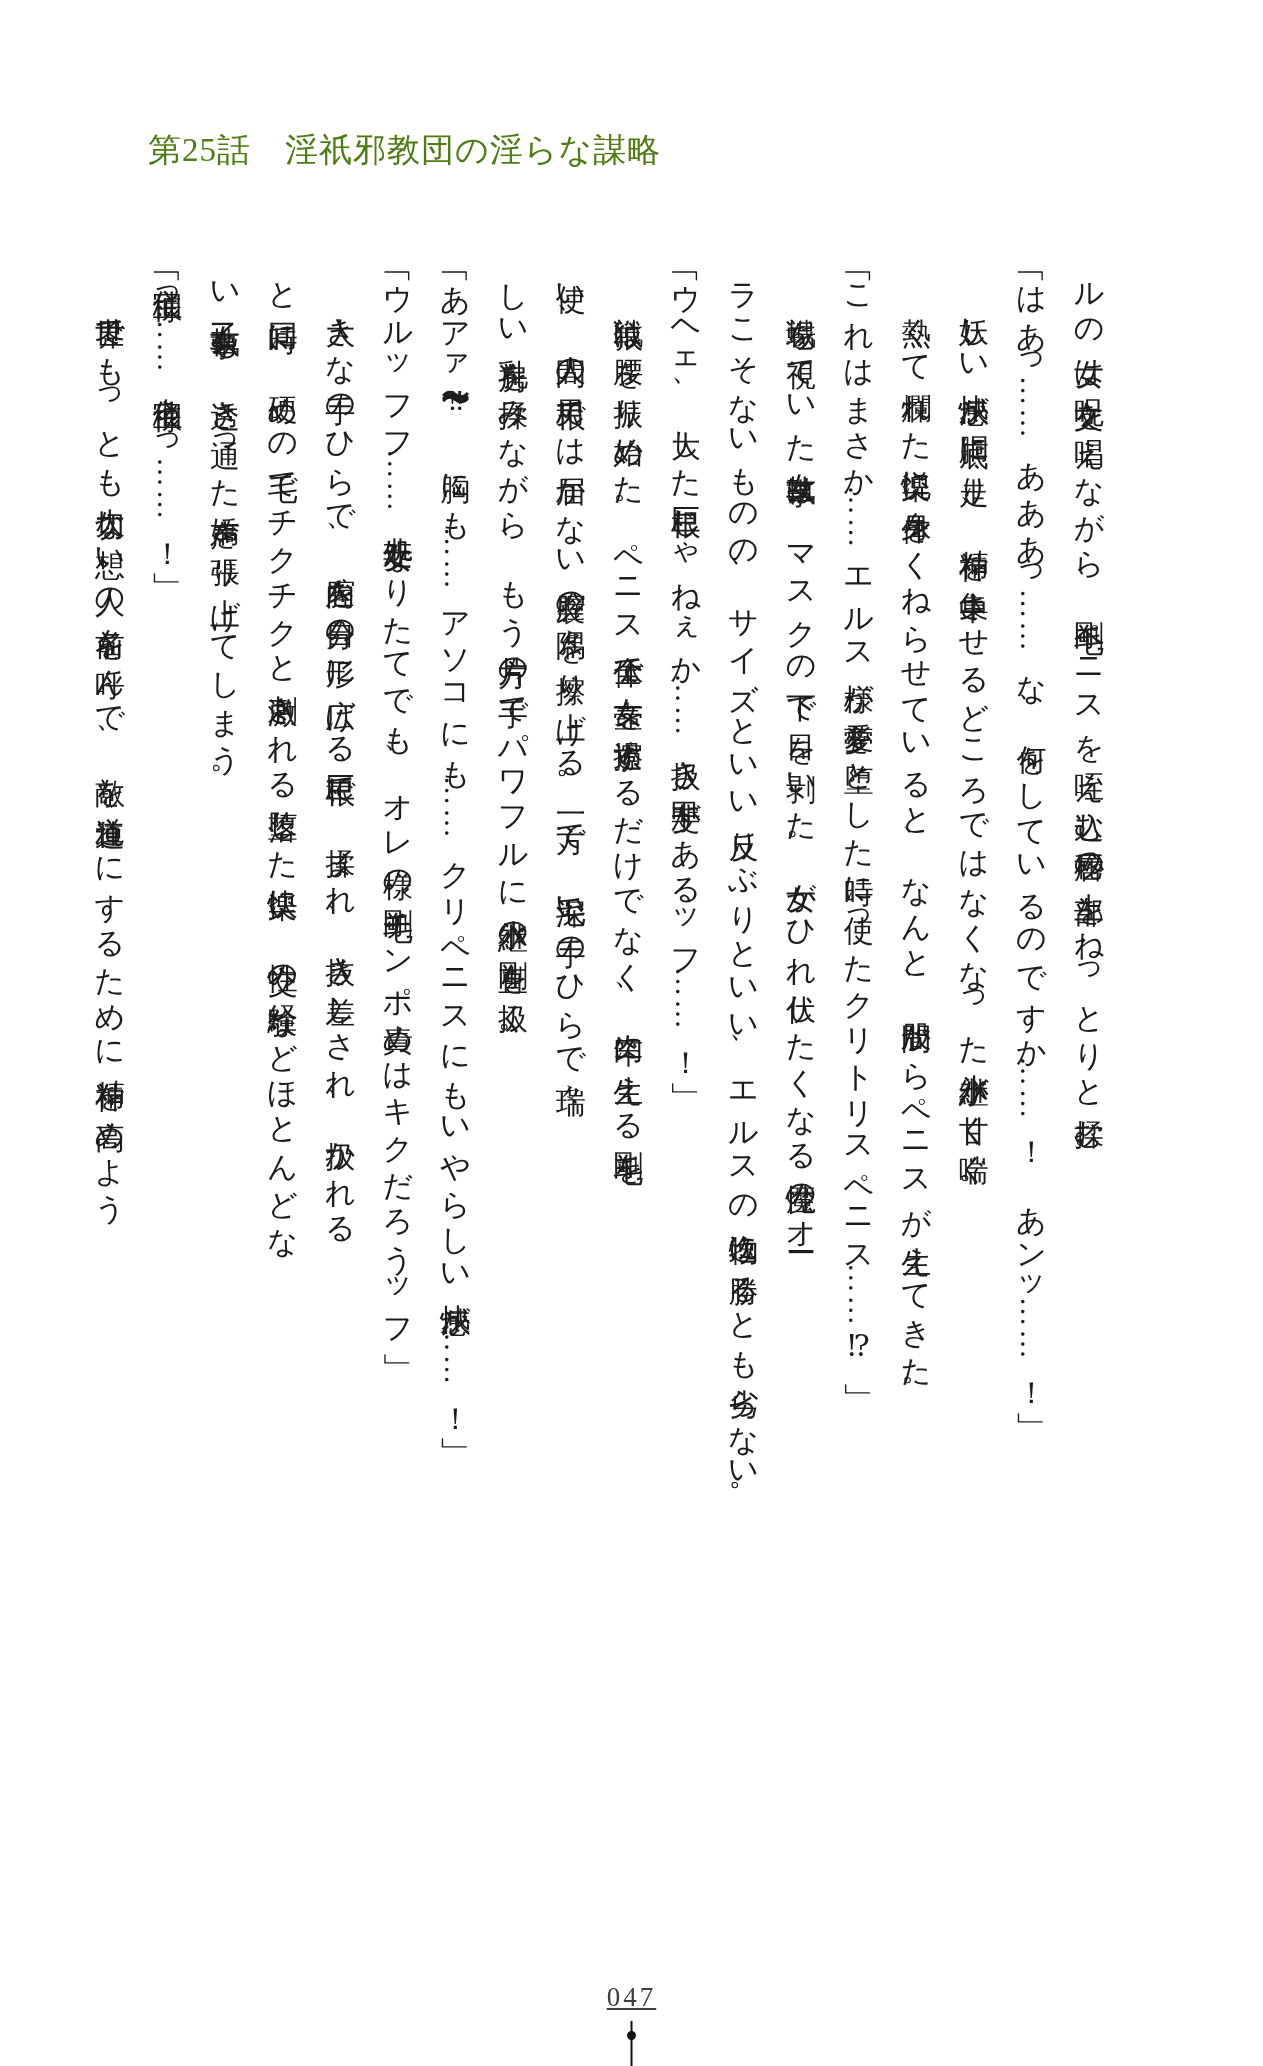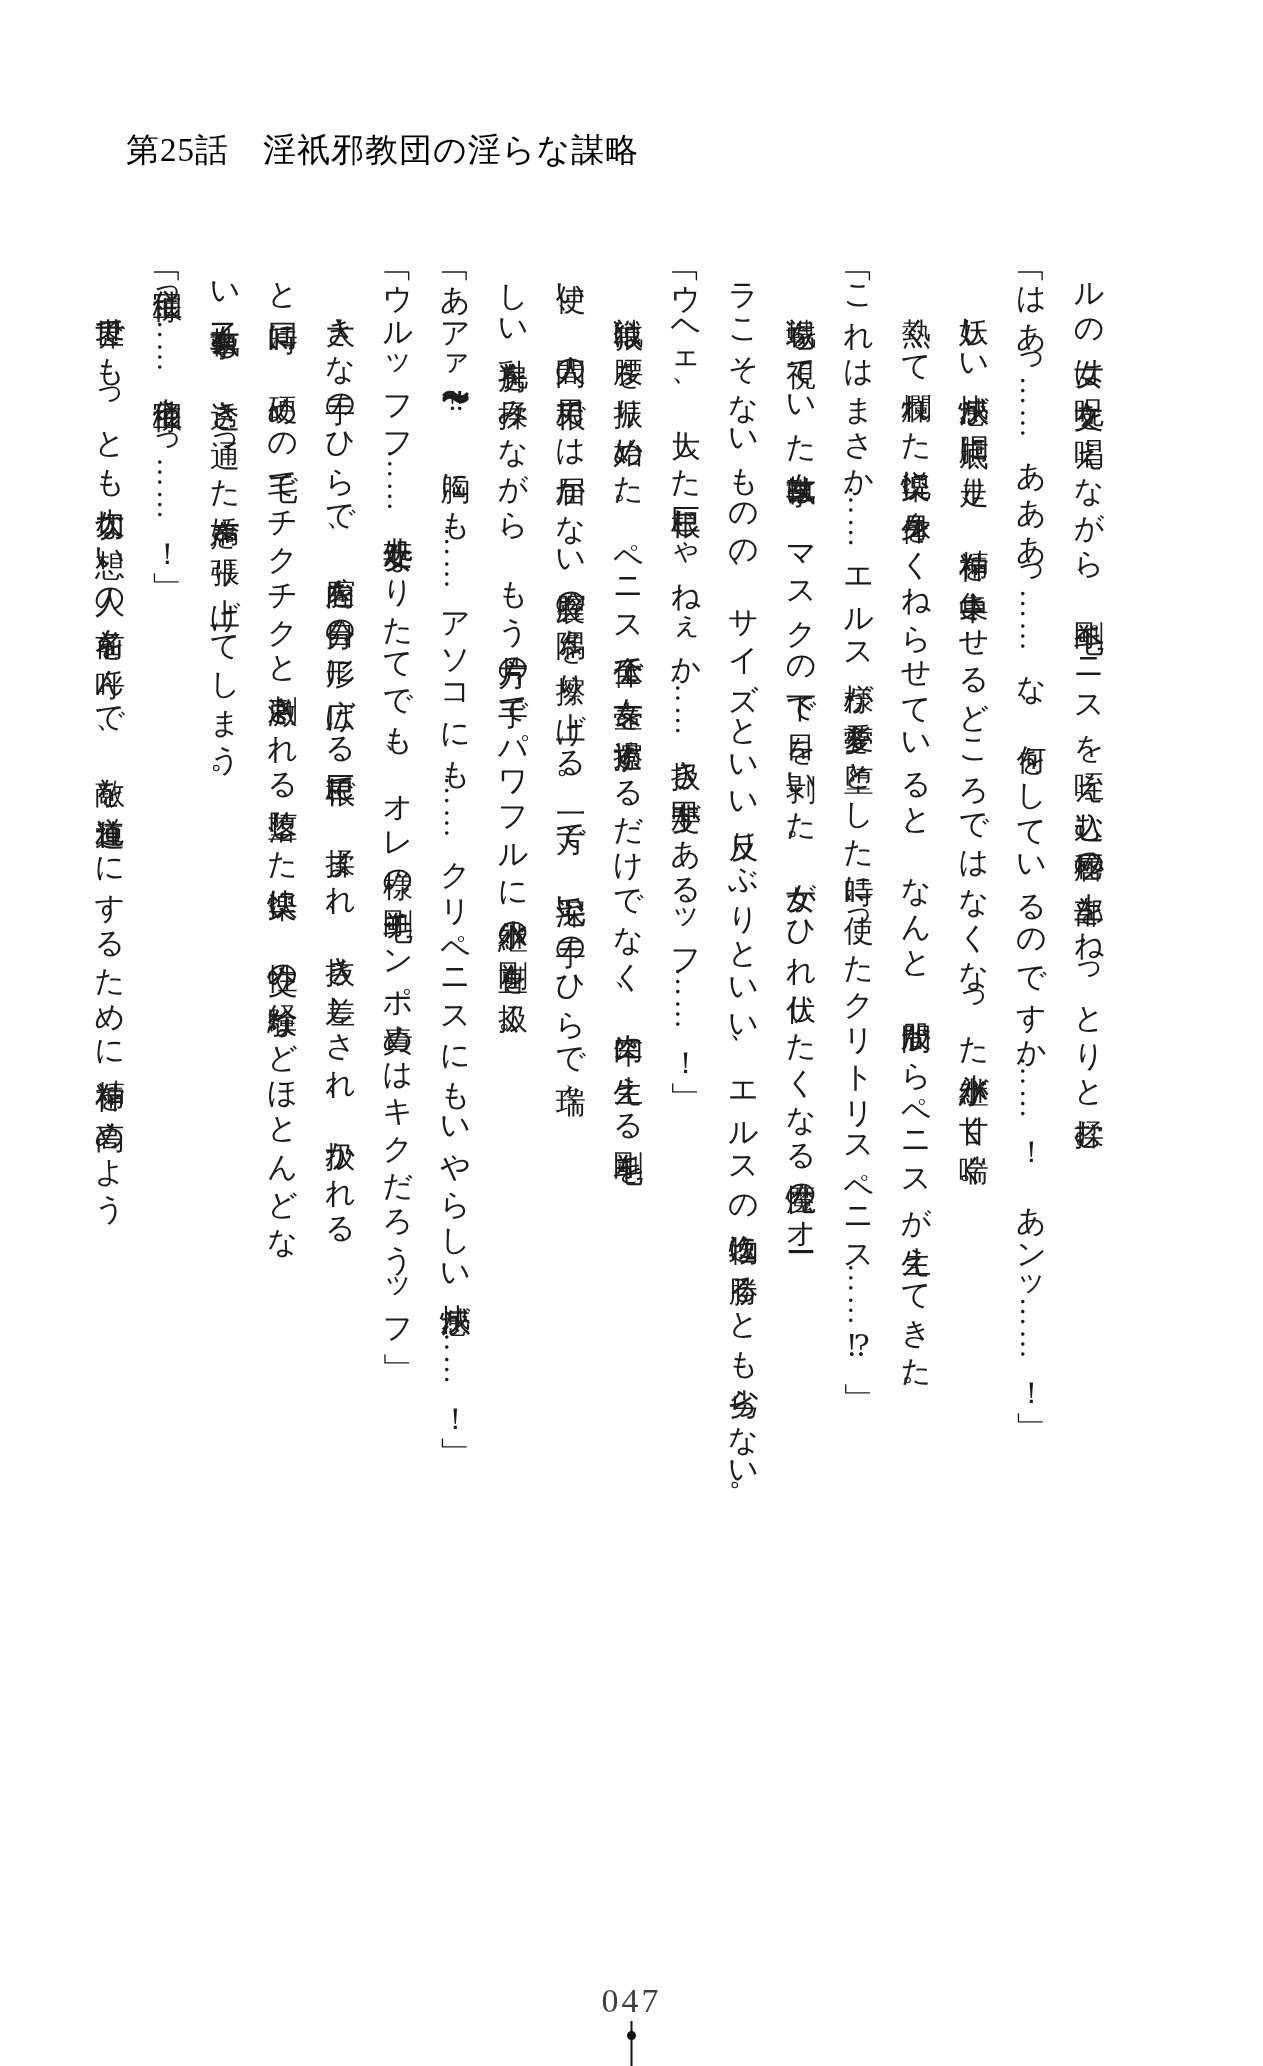--- a/index.html
+++ b/index.html
@@ -12,25 +12,25 @@
     width: 1263px;
     height: 2066px;
     overflow: hidden;
     font-family: "Liberation Serif", "DejaVu Serif", serif;
     color: #1c1c1c;
   }
   
   .chapter-header {
     position: absolute;
     top: 128px;
-    left: 126px;
+    left: 148px;
     font-size: 33px;
     letter-spacing: 1px;
     white-space: pre;
-    color: #000000;
+    color: #4d7c0f;
   }
   
   .body-text {
     position: absolute;
     top: 262px;
     right: 145px;
     height: 1352px;
     writing-mode: vertical-rl;
     -webkit-writing-mode: vertical-rl;
     text-orientation: mixed;
@@ -46,23 +46,24 @@
   }
   
   .page-footer {
     position: absolute;
     left: 0;
     right: 0;
     top: 1982px;
     text-align: center;
   }
   .page-number {
-    font-size: 34px;
+    font-size: 27px;
     letter-spacing: 3px;
     color: #3e3e3e;
+    text-decoration: underline;
   }
   .footer-ornament {
     position: absolute;
     left: 50%;
     transform: translateX(-50%);
     top: 2021px;
     width: 9px;
     height: 45px;
   }
   .footer-ornament .stem {

